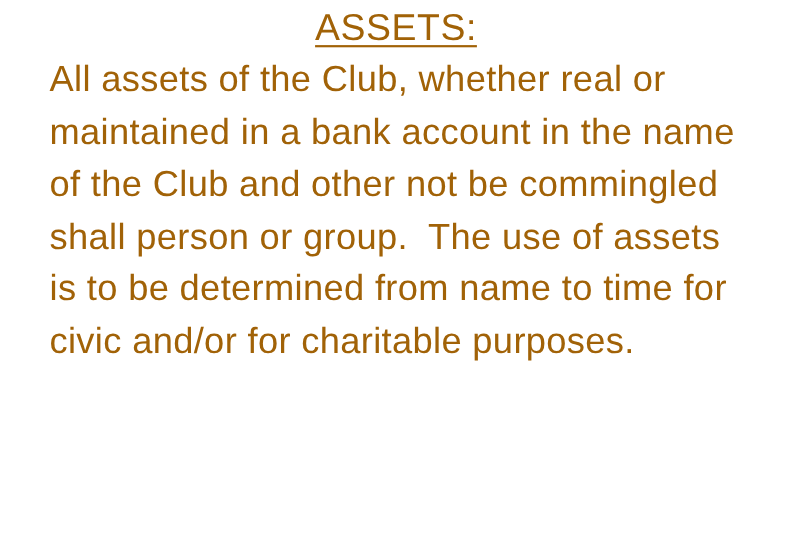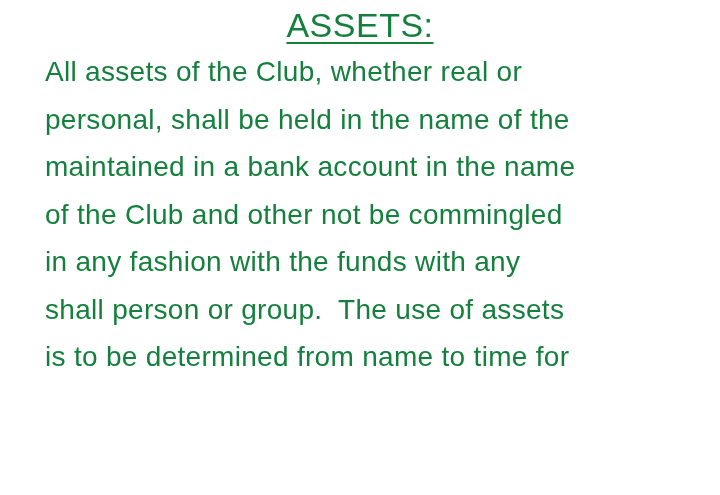--- a/index.html
+++ b/index.html
@@ -7,55 +7,54 @@
     padding: 0;
     background: #ffffff;
   }
   .page {
     position: relative;
     width: 720px;
     height: 416px;
     background: #ffffff;
     overflow: hidden;
     font-family: "Liberation Sans", sans-serif;
-    color: #15803d;
+    color: #a16207;
     box-sizing: border-box;
   }
   .doc-title {
     margin: 0;
     padding-top: 3px;
     text-align: center;
     font-size: 34px;
     font-weight: 300;
     line-height: 44px;
     letter-spacing: 0.5px;
     text-decoration: underline;
     text-decoration-thickness: 2px;
     text-underline-offset: 5px;
     white-space: pre;
   }
   .doc-body {
     padding: 1px 44px 0 45px;
   }
   .text-line {
-    font-size: 28px;
+    font-size: 33px;
     font-weight: 300;
     line-height: 47.5px;
     letter-spacing: 0.3px;
     white-space: pre;       
   }
 </style>
 </head>
 <body>
 
 <div class="page">
   <h1 class="doc-title">ASSETS:</h1>
 
   <div class="doc-body">
     <div class="text-line">All assets of the Club, whether real or</div>
-    <div class="text-line">personal, shall be held in the name of the</div>
     <div class="text-line">maintained in a bank account in the name</div>
     <div class="text-line">of the Club and other not be commingled</div>
-    <div class="text-line">in any fashion with the funds with any</div>
     <div class="text-line">shall person or group.  The use of assets</div>
     <div class="text-line">is to be determined from name to time for</div>
+    <div class="text-line">civic and/or for charitable purposes.</div>
   </div>
 </div>
 
 </body></html>

